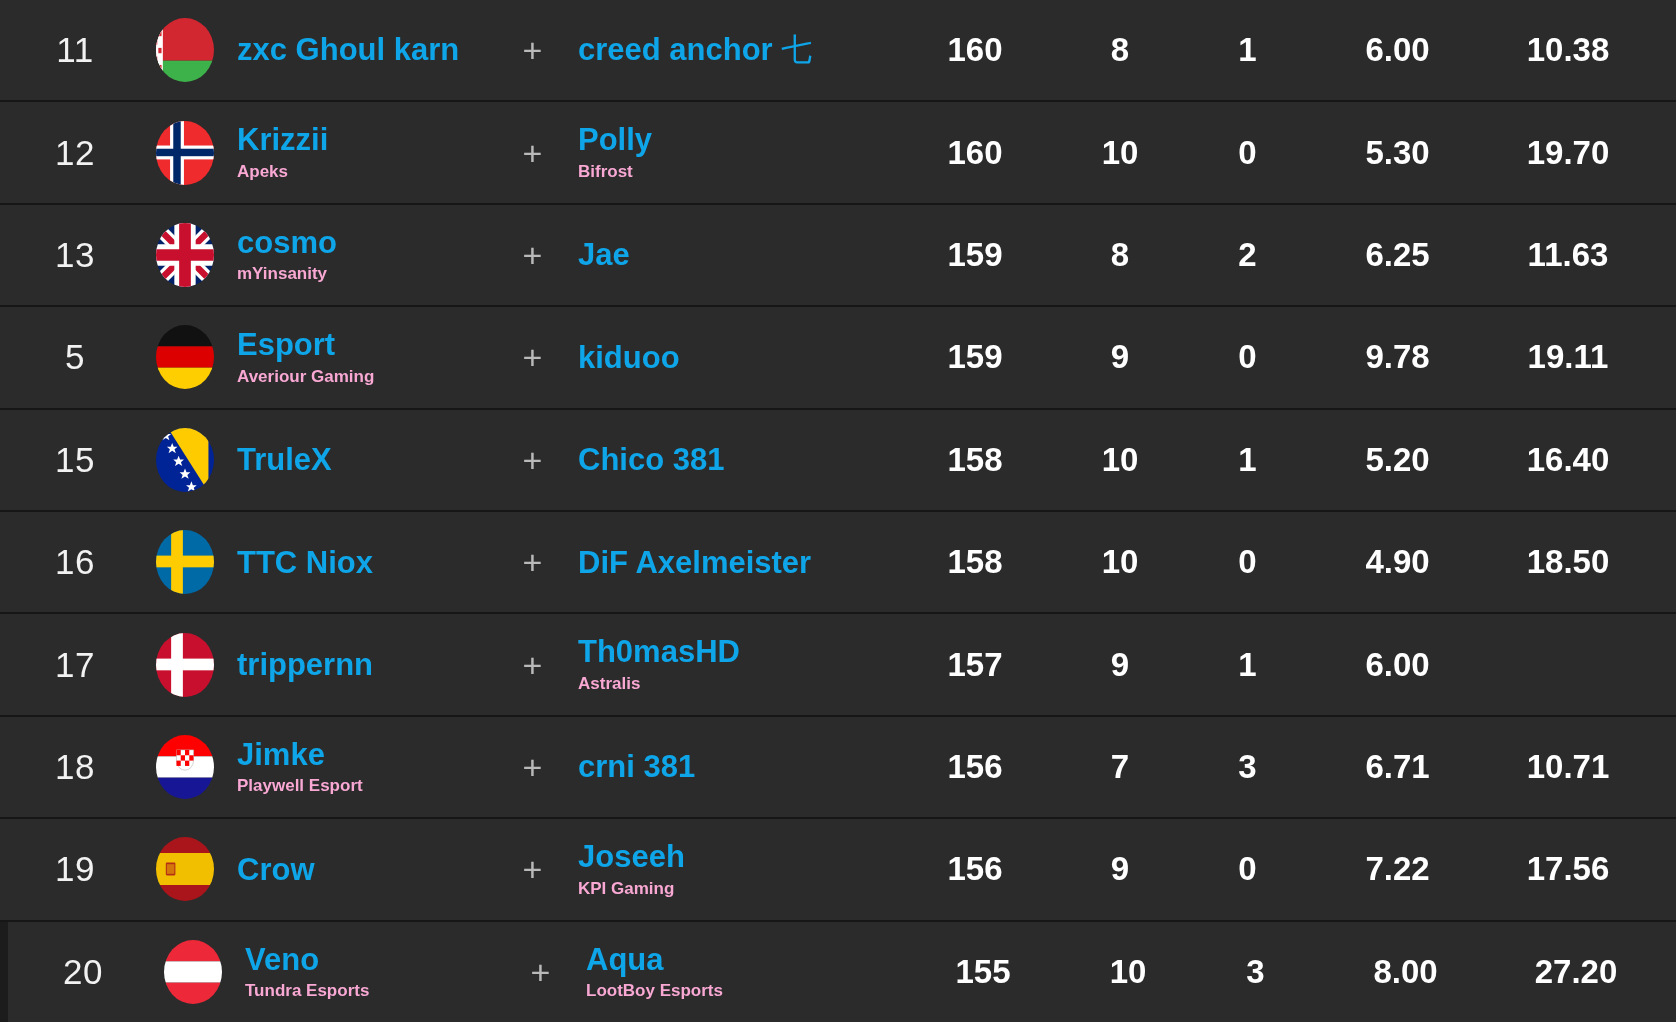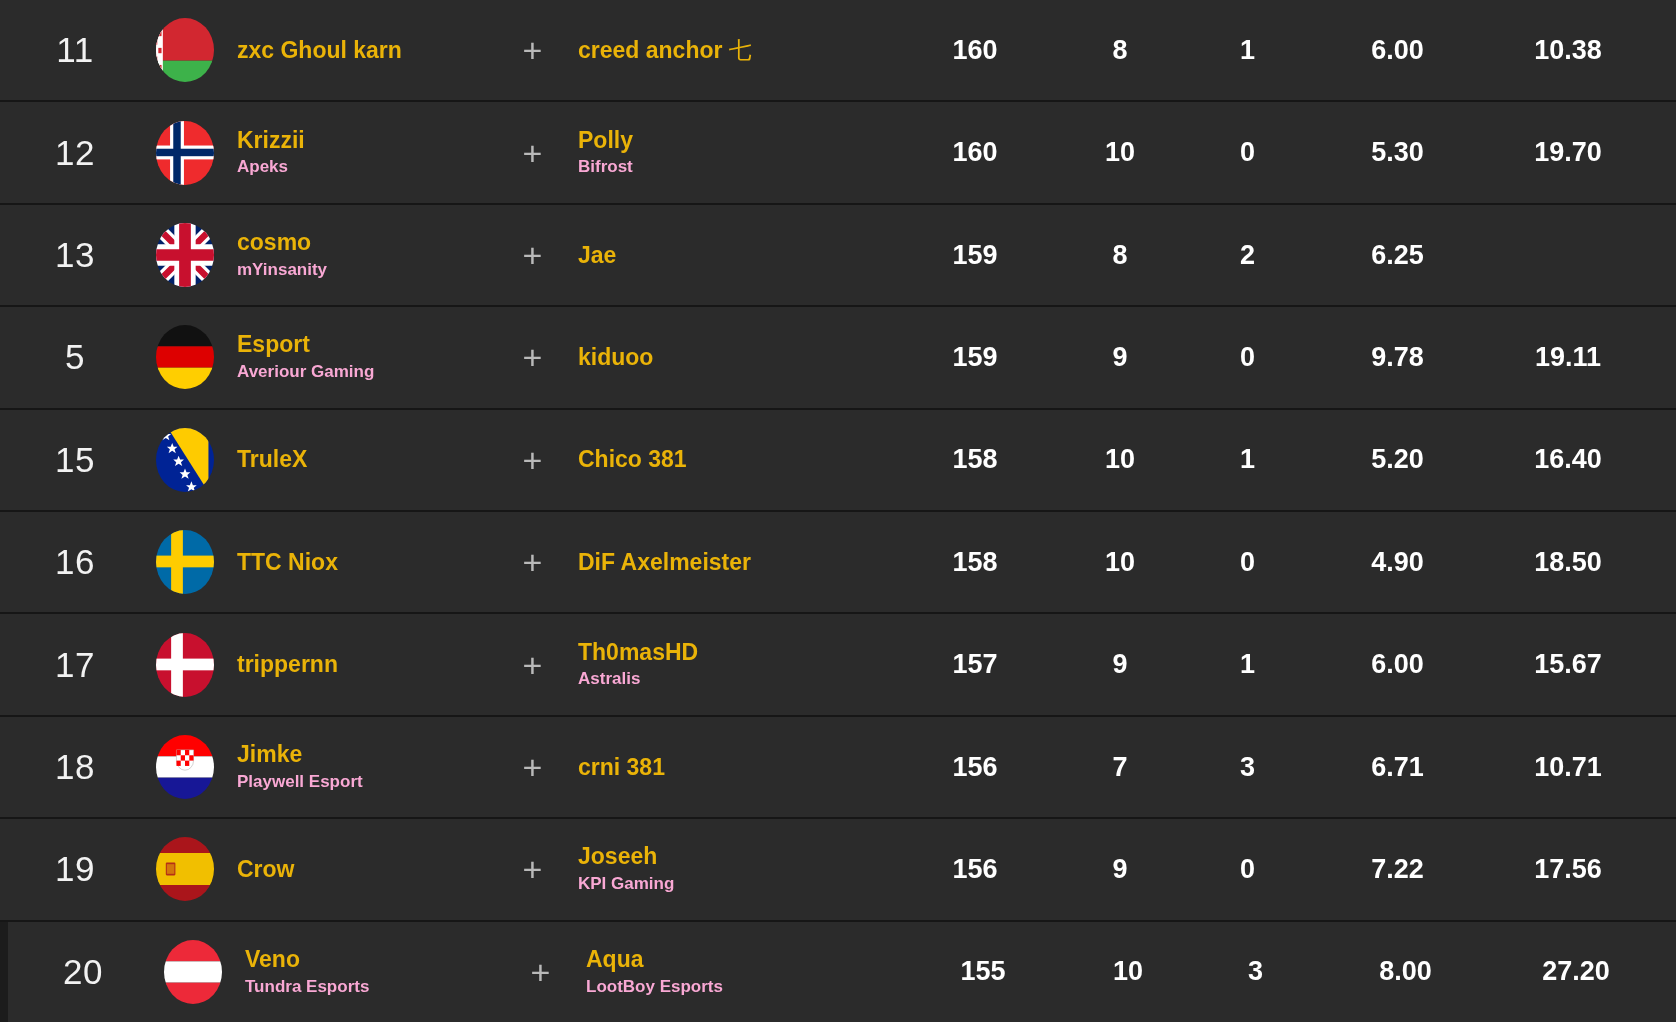--- a/index.html
+++ b/index.html
@@ -67,40 +67,40 @@
   }
   
   .c-p2{
     flex:0 0 335px; width:335px;
     padding-left:18px;
     display:flex; flex-direction:column; justify-content:flex-start;
     min-width:0;
   }
 
   .pname{
-    color:#eab308;
-    font-size:23px;
+    color:#0ea5e9;
+    font-size:31px;
     font-weight:700;
     line-height:1.08;
     white-space:nowrap;
   }
   .pteam{
     color:#f9a8d4;
     font-size:17px;
     font-weight:700;
     line-height:1.25;
     margin-top:4px;
     white-space:nowrap;
   }
   .pteam:empty{ display:none; }
 
   
   .c-num{
     color:#ffffff;
-    font-size:27px;
+    font-size:33px;
     font-weight:700;
     text-align:center;
   }
   .c-score { flex:0 0 160px; width:160px; }
   .c-maps  { flex:0 0 130px; width:130px; }
   .c-extra { flex:0 0 125px; width:125px; }
   .c-avg   { flex:0 0 175px; width:175px; }
   .c-last  { flex:0 0 190px; width:190px; padding-right:24px; }
 
   .cjk{ font-family:"DejaVu Sans", sans-serif; font-weight:400; }
@@ -189,20 +189,21 @@
         <span class="pteam">mYinsanity</span>
       </div>
       <div class="c-plus">+</div>
       <div class="c-p2">
         <span class="pname">Jae</span>
       </div>
       <div class="c-num c-score">159</div>
       <div class="c-num c-maps">8</div>
       <div class="c-num c-extra">2</div>
       <div class="c-num c-avg">6.25</div>
+      <div class="c-num c-last">11.63</div>
     </div>
     <div class="row">
       <div class="c-rank">5</div>
       <div class="c-flag">
         <span class="flag">
           <svg viewBox="0 0 60 60" preserveAspectRatio="xMidYMid slice">
             <rect width="60" height="20" fill="#111"></rect>
             <rect y="20" width="60" height="20" fill="#DD0000"></rect>
             <rect y="40" width="60" height="20" fill="#FFCE00"></rect>
           </svg>
@@ -292,21 +293,20 @@
       </div>
       <div class="c-plus">+</div>
       <div class="c-p2">
         <span class="pname">Th0masHD</span>
         <span class="pteam">Astralis</span>
       </div>
       <div class="c-num c-score">157</div>
       <div class="c-num c-maps">9</div>
       <div class="c-num c-extra">1</div>
       <div class="c-num c-avg">6.00</div>
-      <div class="c-num c-last">15.67</div>
     </div>
     <div class="row">
       <div class="c-rank">18</div>
       <div class="c-flag">
         <span class="flag">
           <svg viewBox="0 0 60 60" preserveAspectRatio="xMidYMid slice">
             <rect width="60" height="20" fill="#FF0000"></rect>
             <rect y="20" width="60" height="20" fill="#fff"></rect>
             <rect y="40" width="60" height="20" fill="#171796"></rect>
             <g transform="translate(22,14)">

